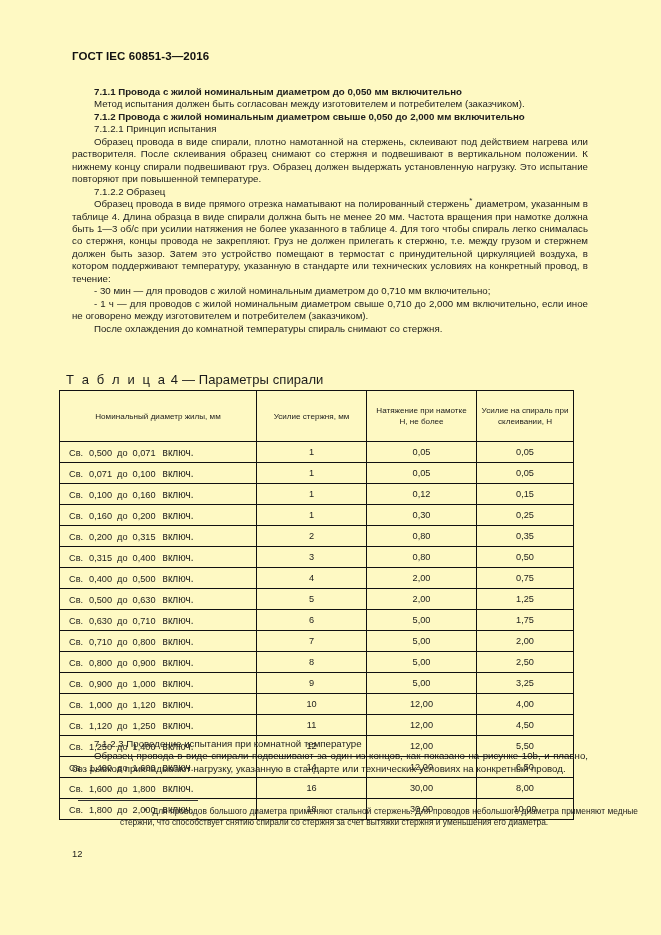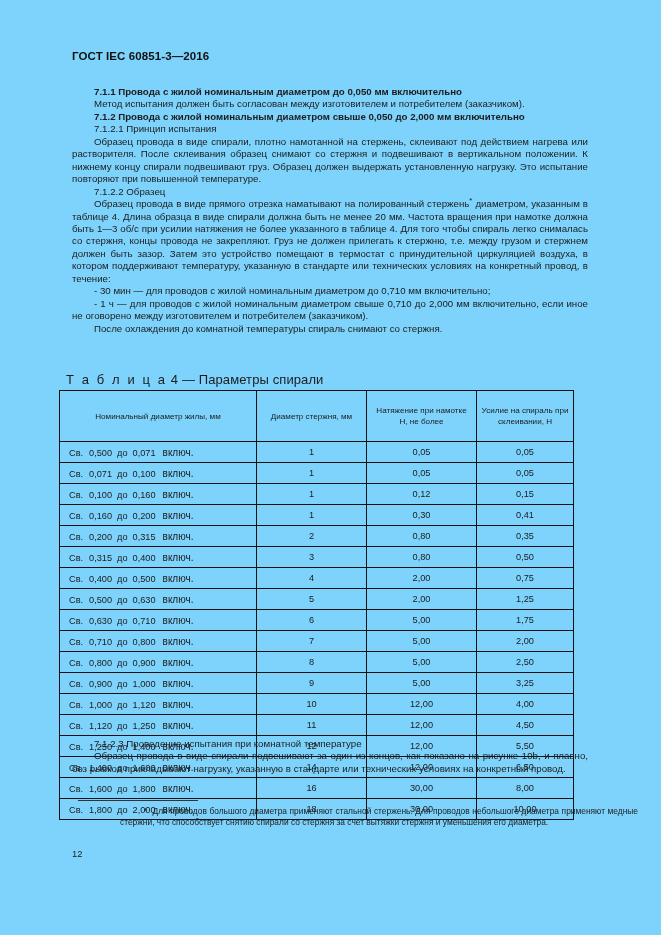--- a/index.html
+++ b/index.html
@@ -9,21 +9,21 @@
     background: #ffffff;
   }
   body {
     font-family: "Liberation Sans", sans-serif;
     color: #1a1a1a;
   }
   .page {
     position: relative;
     width: 661px;
     height: 935px;
-    background: #7dd3fc;
+    background: #fef9c3;
     overflow: hidden;
     box-sizing: border-box;
   }
   .page-header {
     position: absolute;
     left: 72px;
     top: 50px;
     font-size: 11.5px;
     font-weight: bold;
     letter-spacing: 0.1px;
@@ -196,21 +196,21 @@
         <col class="c2">
         <col class="c3">
         <col class="c4">
     </colgroup>
     <thead>
       <tr>
         <th>
           <span>Номинальный диаметр жилы, мм</span>
         </th>
         <th>
-          <span>Диаметр стержня, мм</span>
+          <span>Усилие стержня, мм</span>
         </th>
         <th>
           <span>Натяжение при намотке</span><br>
           <span>Н, не более</span>
         </th>
         <th>
           <span>Усилие на спираль при</span><br>
           <span>склеивании, Н</span>
         </th>
       </tr>
@@ -231,21 +231,21 @@
         <tr>
           <td class="range"><span class="g1">Св.</span><span class="g2">0,100</span><span class="g2">до</span><span class="g3">0,160</span><span class="sm">включ.</span></td>
           <td>1</td>
           <td>0,12</td>
           <td>0,15</td>
         </tr>
         <tr>
           <td class="range"><span class="g1">Св.</span><span class="g2">0,160</span><span class="g2">до</span><span class="g3">0,200</span><span class="sm">включ.</span></td>
           <td>1</td>
           <td>0,30</td>
-          <td>0,41</td>
+          <td>0,25</td>
         </tr>
         <tr>
           <td class="range"><span class="g1">Св.</span><span class="g2">0,200</span><span class="g2">до</span><span class="g3">0,315</span><span class="sm">включ.</span></td>
           <td>2</td>
           <td>0,80</td>
           <td>0,35</td>
         </tr>
         <tr>
           <td class="range"><span class="g1">Св.</span><span class="g2">0,315</span><span class="g2">до</span><span class="g3">0,400</span><span class="sm">включ.</span></td>
           <td>3</td>

